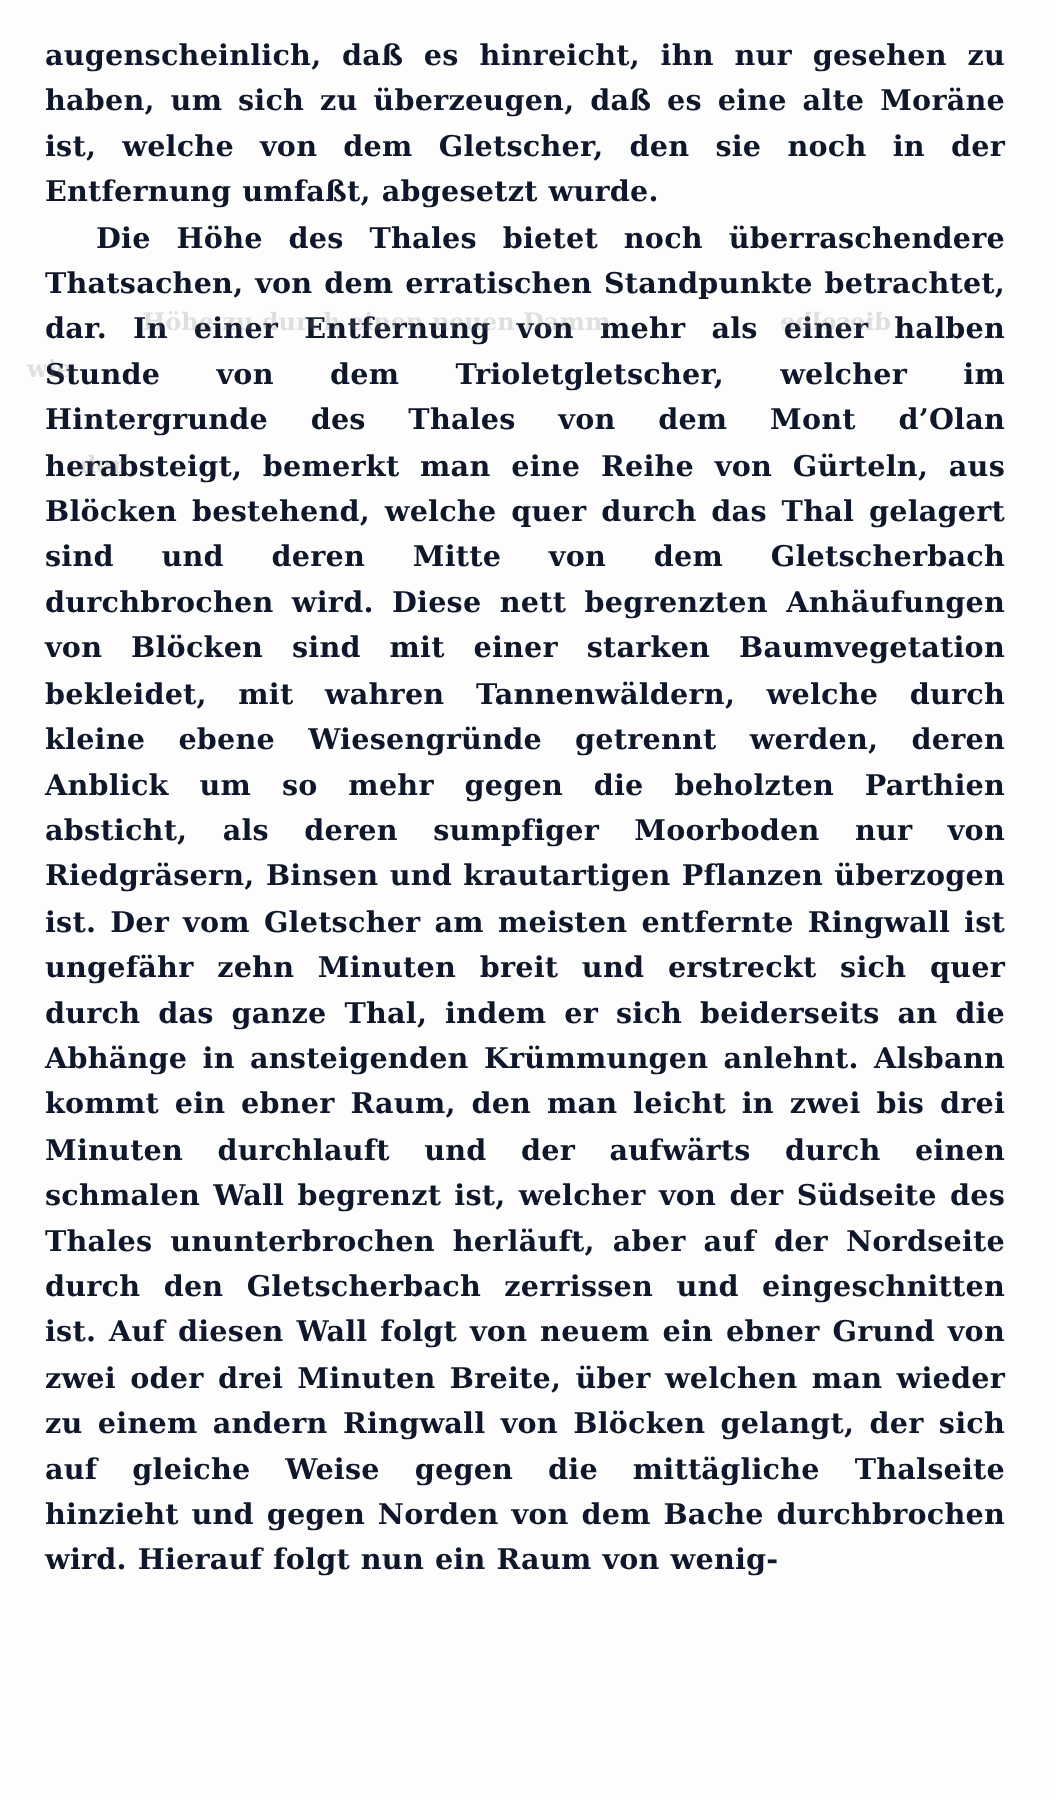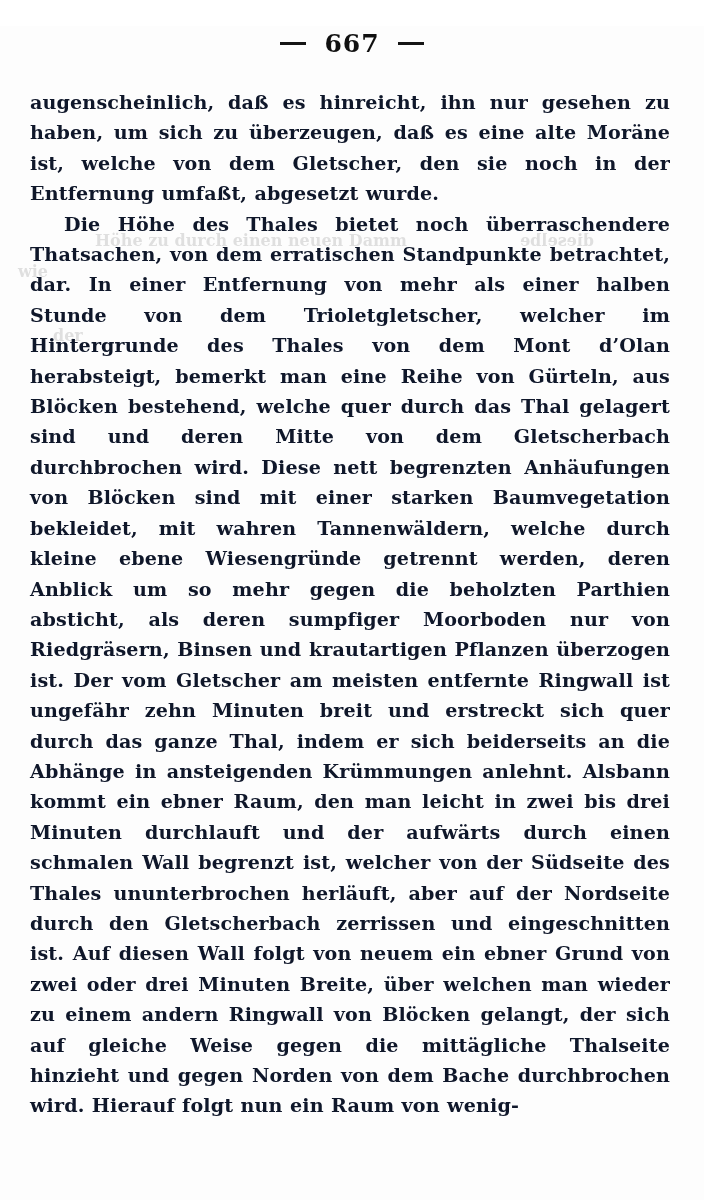--- a/index.html
+++ b/index.html
@@ -81,25 +81,20 @@
   .ghost-a { left: 95px;  top: 205px; }
   .ghost-b { left: 520px; top: 205px; transform: scaleX(-1); }
   .ghost-c { left: 18px;  top: 236px; }
   .ghost-d { left: 20px;  top: 300px; margin-left: 33px; }
 </style>
 </head>
 <body>
 
 <div class="page">
 
-  <div class="page-header">
-    <span class="rule"></span>
-    <span class="folio">667</span>
-    <span class="rule"></span>
-  </div>
 
   <span class="ghost ghost-a">Höhe zu durch einen neuen Damm</span>
   <span class="ghost ghost-b">dieselbe</span>
   <span class="ghost ghost-c">wie</span>
   <span class="ghost ghost-d">der</span>
 
   <div class="text-block">
     <p class="para">augenscheinlich, daß es hinreicht, ihn nur gesehen zu haben, um sich zu überzeugen, daß es eine alte Moräne ist, welche von dem Gletscher, den sie noch in der Entfernung umfaßt, abgesetzt wurde.</p>
     <p class="para indent">Die Höhe des Thales bietet noch überraschendere Thatsachen, von dem erratischen Standpunkte betrachtet, dar. In einer Entfernung von mehr als einer halben Stunde von dem Trioletgletscher, welcher im Hintergrunde des Thales von dem Mont d’Olan herabsteigt, bemerkt man eine Reihe von Gürteln, aus Blöcken bestehend, welche quer durch das Thal gelagert sind und deren Mitte von dem Gletscherbach durchbrochen wird. Diese nett begrenzten Anhäufungen von Blöcken sind mit einer starken Baumvegetation bekleidet, mit wahren Tannenwäldern, welche durch kleine ebene Wiesengründe getrennt werden, deren Anblick um so mehr gegen die beholzten Parthien absticht, als deren sumpfiger Moorboden nur von Riedgräsern, Binsen und krautartigen Pflanzen überzogen ist. Der vom Gletscher am meisten entfernte Ringwall ist ungefähr zehn Minuten breit und erstreckt sich quer durch das ganze Thal, indem er sich beiderseits an die Abhänge in ansteigenden Krümmungen anlehnt. Alsbann kommt ein ebner Raum, den man leicht in zwei bis drei Minuten durchlauft und der aufwärts durch einen schmalen Wall begrenzt ist, welcher von der Südseite des Thales ununterbrochen herläuft, aber auf der Nordseite durch den Gletscherbach zerrissen und eingeschnitten ist. Auf diesen Wall folgt von neuem ein ebner Grund von zwei oder drei Minuten Breite, über welchen man wieder zu einem andern Ringwall von Blöcken gelangt, der sich auf gleiche Weise gegen die mittägliche Thalseite hinzieht und gegen Norden von dem Bache durchbrochen wird. Hierauf folgt nun ein Raum von wenig-</p>
   </div>

